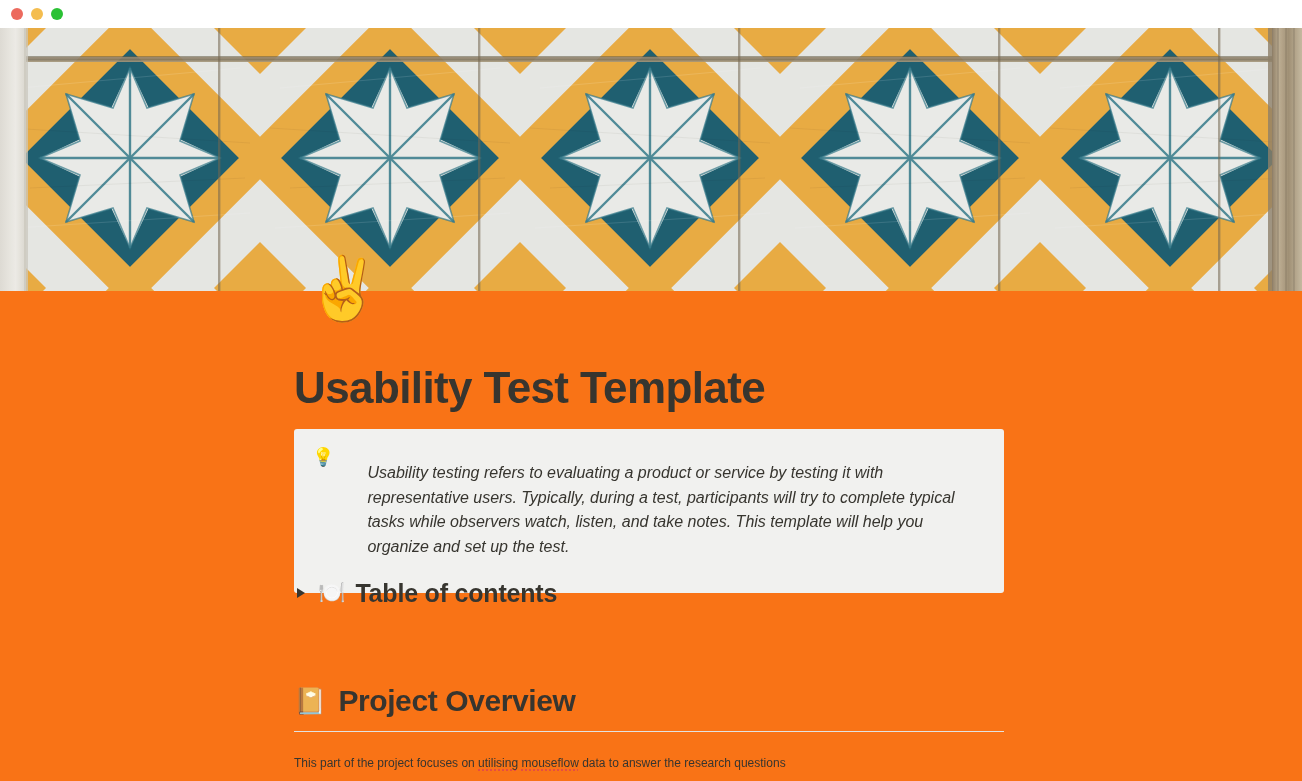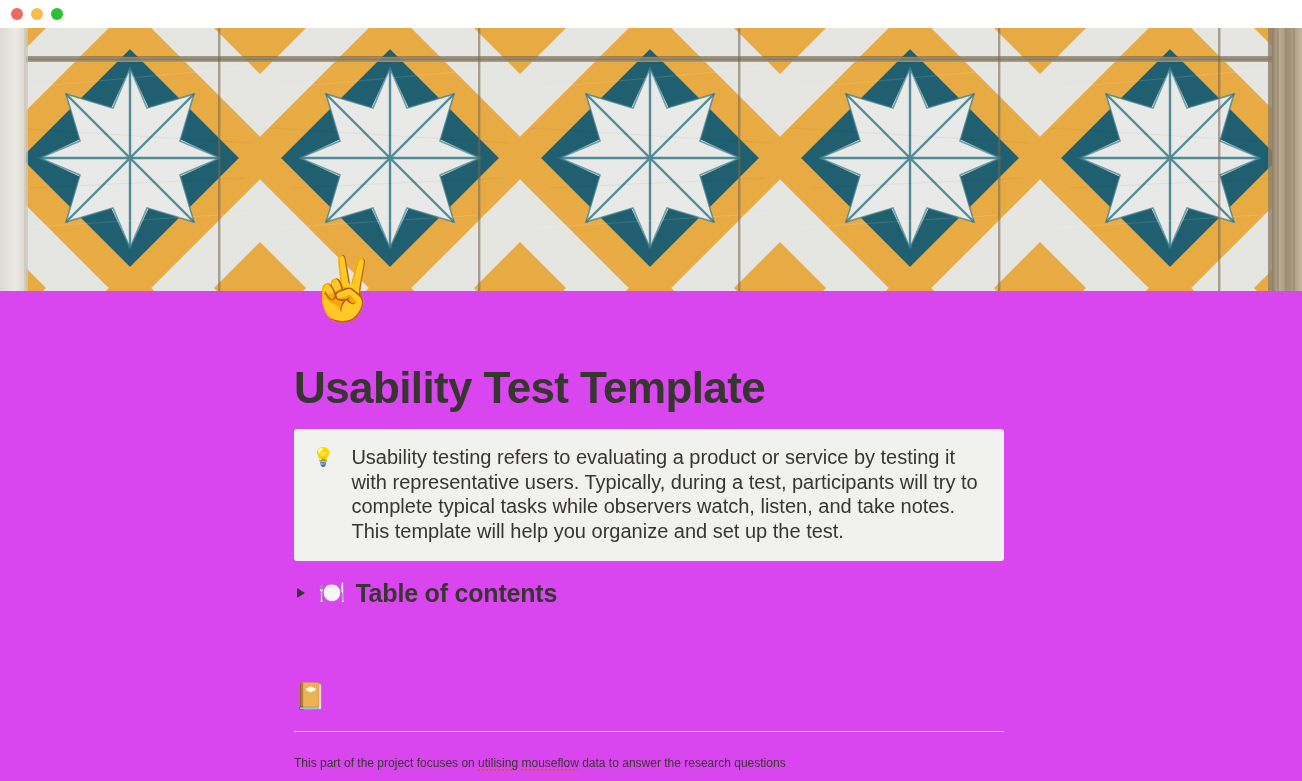--- a/index.html
+++ b/index.html
@@ -35,21 +35,21 @@
     overflow: hidden;
     background: #e8e4dc;
     z-index: 1;
   }
   .cover svg { display: block; width: 1302px; height: 263px; }
 
   
   .page {
     position: absolute; top: 291px; left: 0;
     width: 1302px; height: 490px;
-    background: #d946ef;
+    background: #f97316;
     z-index: 5;
   }
 
   
   .page-icon {
     position: absolute;
     left: 305px; top: 258px;
     font-size: 62px;
     line-height: 1;
     z-index: 20;
@@ -80,24 +80,25 @@
     align-items: flex-start;
     gap: 17px;
   }
   .callout-icon {
     font-size: 18px;
     line-height: 24px;
     flex: 0 0 auto;
     user-select: none;
   }
   .callout-text {
-    font-size: 20px;
+    font-size: 16px;
     line-height: 24.5px;
     color: #37352f;
-    margin: 0;
+    margin: 16px;
+    font-style: italic;
   }
 
   
   .toggle-row {
     position: absolute;
     left: 294px; top: 287px;
     display: flex;
     align-items: center;
     gap: 10px;
   }
@@ -292,18 +293,19 @@
       <svg width="10" height="12" viewBox="0 0 10 12" aria-hidden="true">
         <polygon points="1,1 9,6 1,11" fill="#37352f"></polygon>
       </svg>
     </span>
     <span class="toggle-emoji">🍽️</span>
     <span class="toggle-label">Table of contents</span>
   </div>
 
   <div class="section-head">
     <span class="section-emoji">📔</span>
+    <h2 class="section-title">Project Overview</h2>
   </div>
   <div class="divider"></div>
 
   <p class="body-para"><span>This part of the project focuses on </span><span class="spell">utilising</span><span> </span><span class="spell">mouseflow</span><span> data to answer the research questions</span></p>
 
 </div>
 
 </body></html>

